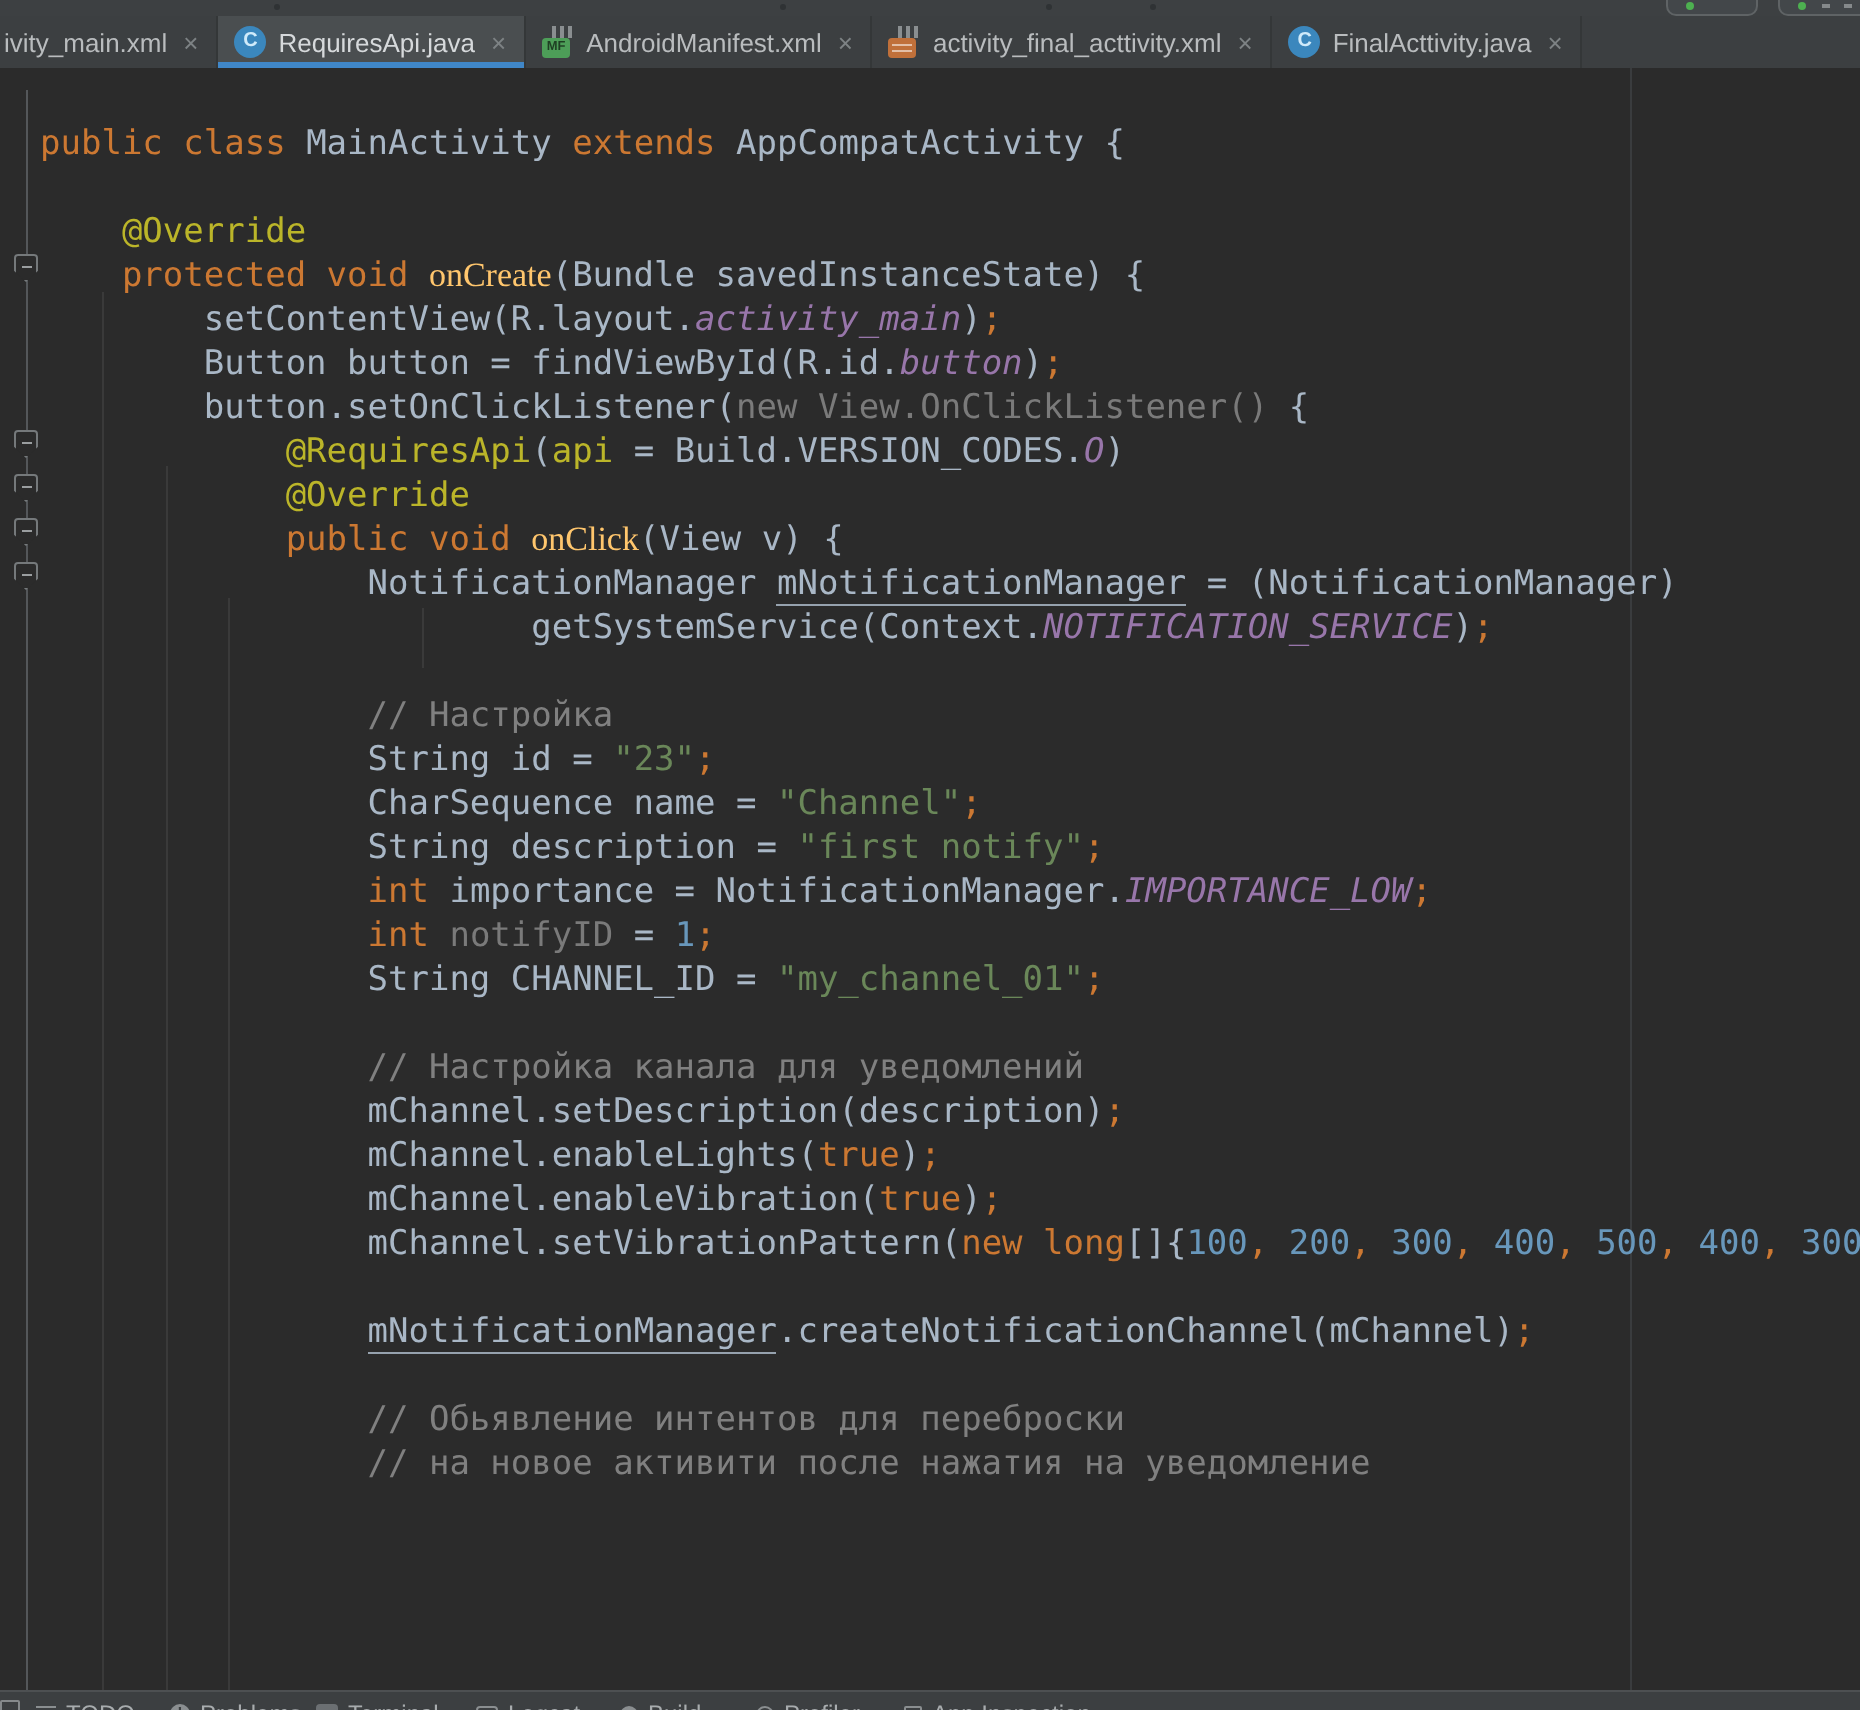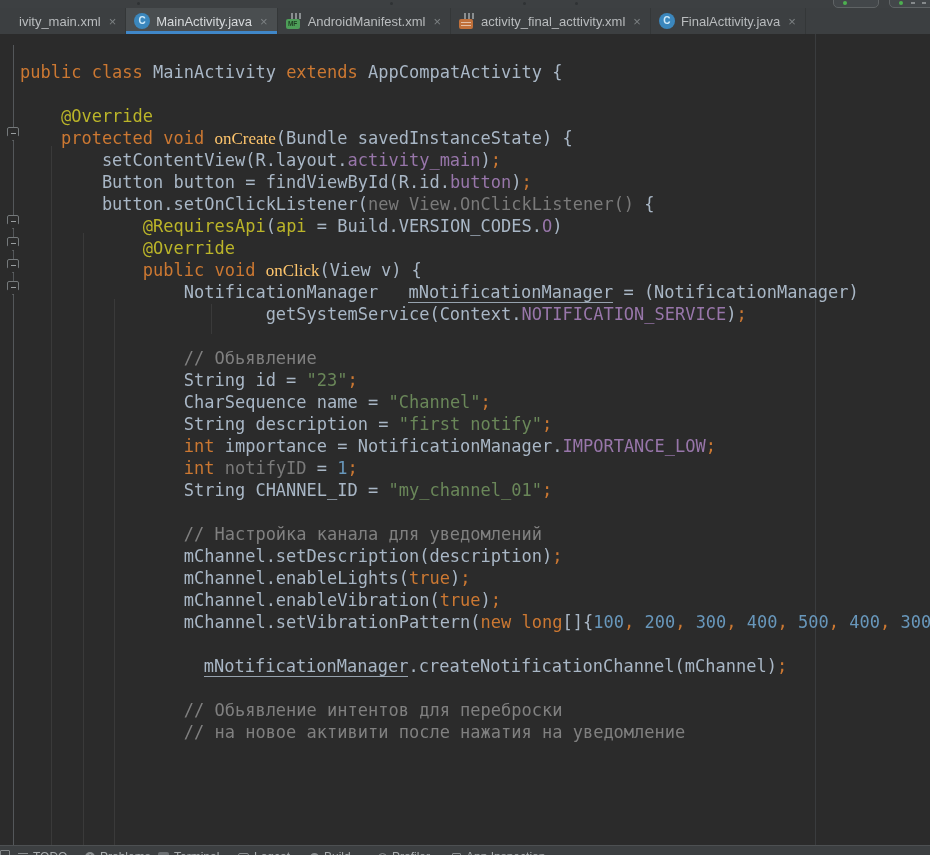--- a/index.html
+++ b/index.html
@@ -11,21 +11,21 @@
   .strip-dot{position:absolute;top:2px;width:3px;height:3px;border-radius:50%;background:#2f3234;}
   .pill{position:absolute;top:-12px;height:18px;border:1px solid #5f6365;border-radius:5px;background:#43474a;}
   .pill .gdot{position:absolute;top:12px;width:4px;height:4px;border-radius:50%;background:var(--green-dot,#4db050);}
   .pill .gm{position:absolute;top:13px;width:4px;height:2px;background:#85898b;}
 
   
   #tab-bar{position:absolute;left:0;top:8px;width:930px;height:26px;background:var(--ui-bg,#3c3f41);
            display:flex;align-items:stretch;z-index:4;}
   .tab{position:relative;display:flex;align-items:center;gap:6px;padding:0 9px 0 8px;
        border-right:1px solid #343738;color:#b9bcbe;font-size:13px;cursor:default;}
-  .tab.first{padding-left:19px;}
+  .tab.first{padding-left:2px;}
   .tab.active{background:#4a4e50;color:#d6d9db;}
   .tab.active::after{content:"";position:absolute;left:0;right:0;bottom:0;height:3px;background:var(--active-tab-underline,#4087c8);}
   .tlabel{white-space:nowrap;}
   .tclose{color:#7d8284;font-size:13px;line-height:13px;margin-left:2px;}
   
   .ficon{position:relative;width:16px;height:16px;flex:0 0 16px;}
   .ficon.class{border-radius:50%;background:var(--class-icon-bg,#3b87bd);color:#cfeafa;font-size:10px;font-weight:bold;
                text-align:center;line-height:16px;}
   .ficon .bars{position:absolute;left:5px;top:0;width:10px;height:6px;
         background:linear-gradient(90deg,#8a8e90 0 2px,transparent 2px 4px,#8a8e90 4px 6px,transparent 6px 8px,#8a8e90 8px 10px);}
@@ -45,24 +45,24 @@
   #right-margin{position:absolute;left:815px;top:0;width:1px;height:811px;background:#3a3c3e;}
   #code{position:absolute;left:0;top:4px;padding:23px 0 0 20px;font-family:"DejaVu Sans Mono",monospace;
         font-size:17px;color:var(--text,#a9b7c6);}
   .cl{height:22px;line-height:22px;white-space:pre;}
   .tk-kw{color:var(--keyword,#cc7832);}
   .tk-def{color:var(--text,#a9b7c6);}
   .tk-ann{color:var(--annotation,#bbb529);}
   .tk-str{color:var(--string,#6a8759);}
   .tk-num{color:var(--number,#6897bb);}
   .tk-cmt{color:var(--comment,#808080);}
-  .tk-const{color:var(--constant,#9876aa);}
+  .tk-const{color:var(--constant,#9876aa);font-style:italic;}
   .tk-meth{color:var(--method,#ffc66d);font-family:Liberation Serif, serif;}
   .tk-dim{color:var(--dim,#7a7a7a);}
-  .tk-ul{color:var(--text,#a9b7c6);border-bottom:1px solid rgba(169,183,198,.85);margin-left:20px;}
+  .tk-ul{color:var(--text,#a9b7c6);border-bottom:1px solid rgba(169,183,198,.85);}
 
   
   #status-bar{position:absolute;left:0;top:845px;width:930px;height:22px;background:var(--ui-bg,#3c3f41);
               border-top:1px solid #4d5052;z-index:6;}
   .sb-item{position:absolute;top:4px;display:flex;align-items:center;gap:5px;color:#a8acae;font-size:12px;white-space:nowrap;}
   .sb-ic{display:inline-block;}
   .i-todo{width:10px;height:8px;background:linear-gradient(#8a8e90 0 1px,transparent 1px 3px,#8a8e90 3px 4px,transparent 4px 6px,#8a8e90 6px 7px,transparent 7px);}
   .i-circle{width:10px;height:10px;border-radius:50%;background:#8a8e90;color:#3c3f41;font-size:8px;font-weight:bold;
             text-align:center;line-height:10px;}
   .i-term{width:11px;height:10px;border-radius:2px;background:#6b6f72;color:#d6d9db;font-size:5px;font-weight:bold;
@@ -92,21 +92,21 @@
   </div>
 </div>
 
 <div id="tab-bar">
     <div class="tab first">
       <span class="tlabel">ivity_main.xml</span>
       <span class="tclose">×</span>
     </div>
     <div class="tab active">
       <span class="ficon class">C</span>
-      <span class="tlabel">MainActivity.java</span>
+      <span class="tlabel">RequiresApi.java</span>
       <span class="tclose">×</span>
     </div>
     <div class="tab">
       <span class="ficon manifest">
         <i class="bars"></i>
         <i class="grect">MF</i>
       </span>
       <span class="tlabel">AndroidManifest.xml</span>
       <span class="tclose">×</span>
     </div>
@@ -156,21 +156,21 @@
       <div class="cl"><span class="tk-kw">    protected void </span><span class="tk-meth">onCreate</span><span class="tk-def">(Bundle savedInstanceState) {</span></div>
       <div class="cl"><span class="tk-def">        setContentView(R.layout.</span><span class="tk-const">activity_main</span><span class="tk-def">)</span><span class="tk-kw">;</span></div>
       <div class="cl"><span class="tk-def">        Button button = findViewById(R.id.</span><span class="tk-const">button</span><span class="tk-def">)</span><span class="tk-kw">;</span></div>
       <div class="cl"><span class="tk-def">        button.setOnClickListener(</span><span class="tk-dim">new View.OnClickListener() </span><span class="tk-def">{</span></div>
       <div class="cl"><span class="tk-ann">            @RequiresApi</span><span class="tk-def">(</span><span class="tk-ann">api</span><span class="tk-def"> = Build.VERSION_CODES.</span><span class="tk-const">O</span><span class="tk-def">)</span></div>
       <div class="cl"><span class="tk-ann">            @Override</span></div>
       <div class="cl"><span class="tk-kw">            public void </span><span class="tk-meth">onClick</span><span class="tk-def">(View v) {</span></div>
       <div class="cl"><span class="tk-def">                NotificationManager </span><span class="tk-ul">mNotificationManager</span><span class="tk-def"> = (NotificationManager)</span></div>
       <div class="cl"><span class="tk-def">                        getSystemService(Context.</span><span class="tk-const">NOTIFICATION_SERVICE</span><span class="tk-def">)</span><span class="tk-kw">;</span></div>
       <div class="cl"></div>
-      <div class="cl"><span class="tk-cmt">                // Обьявление</span></div>
+      <div class="cl"><span class="tk-cmt">                // Настройка</span></div>
       <div class="cl"><span class="tk-def">                String id = </span><span class="tk-str">"23"</span><span class="tk-kw">;</span></div>
       <div class="cl"><span class="tk-def">                CharSequence name = </span><span class="tk-str">"Channel"</span><span class="tk-kw">;</span></div>
       <div class="cl"><span class="tk-def">                String description = </span><span class="tk-str">"first notify"</span><span class="tk-kw">;</span></div>
       <div class="cl"><span class="tk-kw">                int </span><span class="tk-def">importance = NotificationManager.</span><span class="tk-const">IMPORTANCE_LOW</span><span class="tk-kw">;</span></div>
       <div class="cl"><span class="tk-kw">                int </span><span class="tk-dim">notifyID </span><span class="tk-def">= </span><span class="tk-num">1</span><span class="tk-kw">;</span></div>
       <div class="cl"><span class="tk-def">                String CHANNEL_ID = </span><span class="tk-str">"my_channel_01"</span><span class="tk-kw">;</span></div>
       <div class="cl"></div>
       <div class="cl"><span class="tk-cmt">                // Настройка канала для уведомлений</span></div>
       <div class="cl"><span class="tk-def">                mChannel.setDescription(description)</span><span class="tk-kw">;</span></div>
       <div class="cl"><span class="tk-def">                mChannel.enableLights(</span><span class="tk-kw">true</span><span class="tk-def">)</span><span class="tk-kw">;</span></div>

